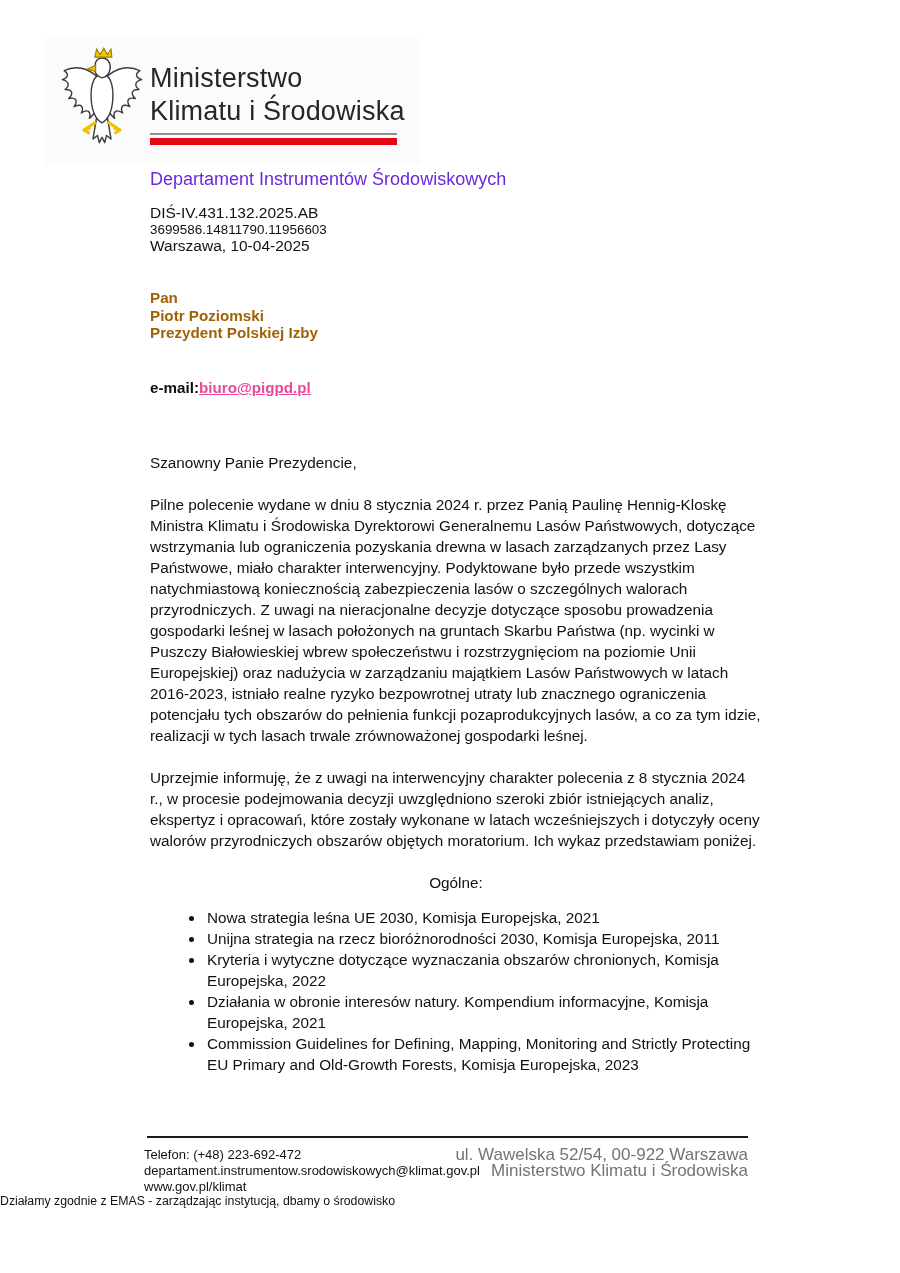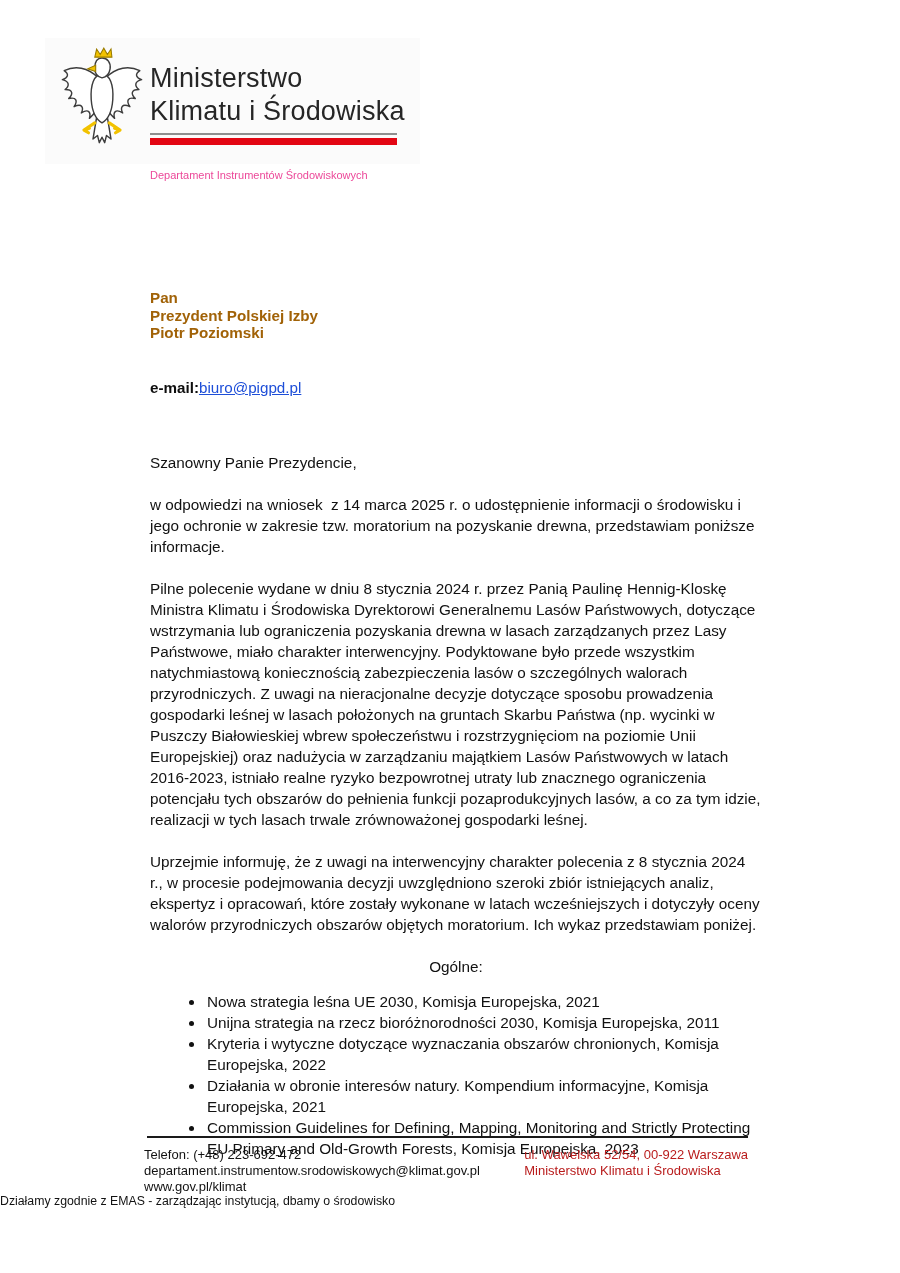--- a/index.html
+++ b/index.html
@@ -15,40 +15,40 @@
   .logo-area { position:absolute; left:45px; top:30px; width:375px; height:126px; background:#fbfbfb; }
   .eagle { position:absolute; left:12px; top:8px; width:90px; height:106px; }
   .ministry-title {
     position:absolute; left:105px; top:24px;
     font-size:27px; line-height:33px; color:#262626; font-weight:400;
     letter-spacing:.2px; white-space:nowrap;
   }
   .rule-gray { position:absolute; left:105px; top:95px; width:247px; height:2px; background:#8f8f8f; }
   .rule-red  { position:absolute; left:105px; top:100px; width:247px; height:7px; background:#e30613; }
   
-  .dept { position:absolute; left:150px; top:161px; font-size:11px; color:#ec4899; }
+  .dept { position:absolute; left:150px; top:161px; font-size:18px; color:#6d28d9; }
   .refblock { position:absolute; left:150px; top:196px; color:#121212; }
   .ref-line1 { font-size:15.5px; line-height:18px; }
   .ref-line2 { font-size:13.4px; line-height:15px; }
   .ref-line3 { font-size:15.5px; line-height:17px; }
   .recipient { position:absolute; left:150px; top:281px; font-size:15.2px; font-weight:700; line-height:17.6px; color:#a16207; }
   .email-row { position:absolute; left:150px; top:371px; font-size:15.2px; color:#0e0e0e; }
   .email-row .lbl { font-weight:700; }
-  .email-row a { color:#1d4ed8; text-decoration:underline; }
+  .email-row a { color:#ec4899; text-decoration:underline;font-weight:bold; }
   
   .letter-body { position:absolute; left:150px; top:444px; width:612px; font-size:15.3px; line-height:21px; color:#111; }
   .letter-body p { margin:0 0 21px 0; white-space:pre-wrap; }
   .letter-body .salutation { margin-bottom:21px; }
   .letter-body .list-heading { margin-bottom:14px;text-align:center; }
   .letter-body ul { margin:0; padding-left:55px; list-style:disc; }
   .letter-body li { margin:0; padding-left:2px; }
   
   .footer-rule { position:absolute; left:147px; top:1128px; width:601px; height:2px; background:#1a1a1a; }
   .footer-left { position:absolute; left:144px; top:1139px; font-size:13px; line-height:16px; color:#121212; }
-  .footer-right { position:absolute; right:152px; top:1139px; font-size:13px; line-height:16px; color:#b91c1c; text-align:left; }
+  .footer-right { position:absolute; right:152px; top:1139px; font-size:17px; line-height:16px; color:#737373; text-align:right; }
   .footer-emas { position:absolute; left:0; top:1186px; width:100%; text-align:left; font-size:12.3px; color:#121212; }
 </style>
 </head>
 <body>
 
 <div class="page">
 
   <div class="logo-area">
     <svg class="eagle" viewBox="0 0 100 115" aria-hidden="true">
       <g fill="#ffffff" stroke="#3d3d3d" stroke-width="1.6" stroke-linejoin="round">
@@ -65,33 +65,37 @@
     </svg>
     <div class="ministry-title">
       <div>Ministerstwo</div>
       <div>Klimatu i Środowiska</div>
     </div>
     <div class="rule-gray"></div>
     <div class="rule-red"></div>
   </div>
 
   <div class="dept">Departament Instrumentów Środowiskowych</div>
+  <div class="refblock">
+    <div class="ref-line1">DIŚ-IV.431.132.2025.AB</div>
+    <div class="ref-line2">3699586.14811790.11956603</div>
+    <div class="ref-line3">Warszawa, 10-04-2025</div>
+  </div>
 
   <div class="recipient">
     <div>Pan</div>
+    <div>Piotr Poziomski</div>
     <div>Prezydent Polskiej Izby</div>
-    <div>Piotr Poziomski</div>
   </div>
   <div class="email-row">
     <span class="lbl">e-mail:</span><a href="#">biuro@pigpd.pl</a>
   </div>
 
   <div class="letter-body">
     <div class="salutation">Szanowny Panie Prezydencie,</div>
-    <p>w odpowiedzi na wniosek  z 14 marca 2025 r. o udostępnienie informacji o środowisku i jego ochronie w zakresie tzw. moratorium na pozyskanie drewna, przedstawiam poniższe informacje.</p>
     <p>Pilne polecenie wydane w dniu 8 stycznia 2024 r. przez Panią Paulinę Hennig-Kloskę Ministra Klimatu i Środowiska Dyrektorowi Generalnemu Lasów Państwowych, dotyczące wstrzymania lub ograniczenia pozyskania drewna w lasach zarządzanych przez Lasy Państwowe, miało charakter interwencyjny. Podyktowane było przede wszystkim natychmiastową koniecznością zabezpieczenia lasów o szczególnych walorach przyrodniczych. Z uwagi na nieracjonalne decyzje dotyczące sposobu prowadzenia gospodarki leśnej w lasach położonych na gruntach Skarbu Państwa (np. wycinki w Puszczy Białowieskiej wbrew społeczeństwu i rozstrzygnięciom na poziomie Unii Europejskiej) oraz nadużycia w zarządzaniu majątkiem Lasów Państwowych w latach 2016-2023, istniało realne ryzyko bezpowrotnej utraty lub znacznego ograniczenia potencjału tych obszarów do pełnienia funkcji pozaprodukcyjnych lasów, a co za tym idzie, realizacji w tych lasach trwale zrównoważonej gospodarki leśnej.</p>
     <p>Uprzejmie informuję, że z uwagi na interwencyjny charakter polecenia z 8 stycznia 2024 r., w procesie podejmowania decyzji uwzględniono szeroki zbiór istniejących analiz, ekspertyz i opracowań, które zostały wykonane w latach wcześniejszych i dotyczyły oceny walorów przyrodniczych obszarów objętych moratorium. Ich wykaz przedstawiam poniżej.</p>
     <div class="list-heading">Ogólne:</div>
     <ul>
       <li>Nowa strategia leśna UE 2030, Komisja Europejska, 2021</li>
       <li>Unijna strategia na rzecz bioróżnorodności 2030, Komisja Europejska, 2011</li>
       <li>Kryteria i wytyczne dotyczące wyznaczania obszarów chronionych, Komisja Europejska, 2022</li>
       <li>Działania w obronie interesów natury. Kompendium informacyjne, Komisja Europejska, 2021</li>
       <li>Commission Guidelines for Defining, Mapping, Monitoring and Strictly Protecting EU Primary and Old-Growth Forests, Komisja Europejska, 2023</li>
     </ul>

